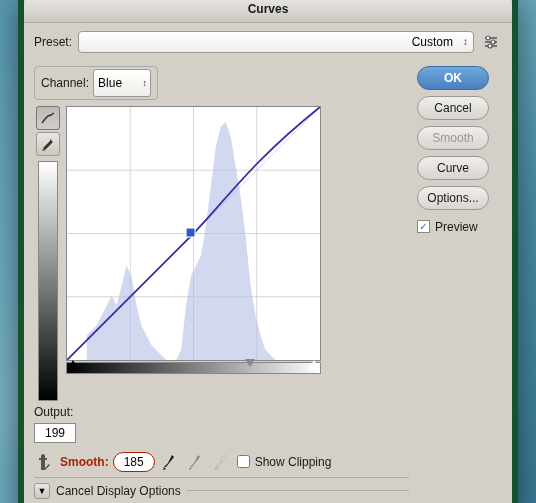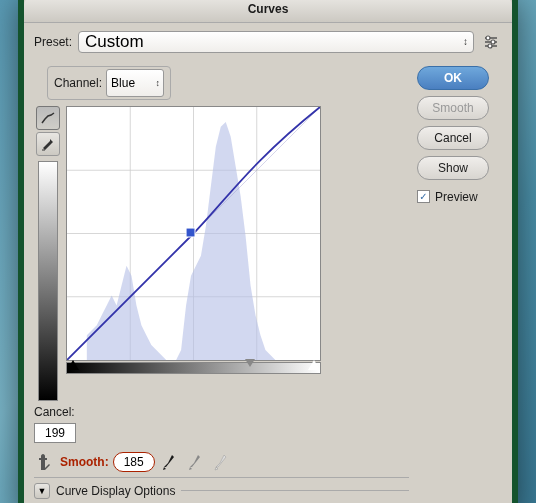--- a/index.html
+++ b/index.html
@@ -49,40 +49,40 @@
       gap: 6px;
       margin-bottom: 8px;
     }
     .select-preset {
       flex: 1;
       height: 22px;
       background: linear-gradient(to bottom, #fff, #f0eeeb);
       border: 1px solid #999;
       border-radius: 4px;
       padding: 0 20px 0 6px;
-      font-size: 17px;
+      font-size: 12px;
       appearance: none;
       -webkit-appearance: none;
       cursor: pointer;
+      text-align: right;
     }
     .options-icon {
       width: 22px;
       height: 22px;
       display: flex;
       align-items: center;
       justify-content: center;
       cursor: pointer;
       font-size: 14px;
     }
     .channel-row {
       display: flex;
       align-items: center;
       gap: 6px;
       margin-bottom: 2px;
-      margin-left: 13px;
     }
     .channel-group {
       border: 1px solid #aaa;
       border-radius: 4px;
       padding: 2px 6px;
       display: flex;
       align-items: center;
       gap: 4px;
     }
     .select-channel {
@@ -377,21 +377,21 @@
             <div class="slider-track" style="position:relative; width:255px;">
               <div class="slider-thumb-black"></div>
               <div class="slider-thumb-white"></div>
 
               <div class="input-indicator" style="left: calc(72.5% - 5px);"></div>
             </div>
           </div>
         </div>
 
         <div style="display:flex; align-items:center; gap:4px; margin-top:4px;">
-          <span class="label">Cancel:</span>
+          <span class="label">Output:</span>
         </div>
         <div style="margin-top:4px;">
           <input class="value-input" type="text" value="199" style="">
         </div>
 
         <div class="bottom-toolbar" style="margin-top:4px;">
 
           <div class="eyedropper-btn">
             <svg width="18" height="20" viewBox="0 0 18 20">
               <path d="M5,18 L5,8 L3,8 L3,6 L5,6 L5,4 C5,3 6,2 7,2 C8,2 9,3 9,4 L9,6 L11,6 L11,8 L9,8 L9,16 L13,12 L14,13 L9,18 Z" fill="#555" stroke="none"></path>
@@ -408,34 +408,39 @@
           <div class="eyedropper-btn">
             <svg width="16" height="18" viewBox="0 0 16 18">
                 <path d="M2,14 L6,10 L10,2 L12,4 L4,14 Z M2,14 L1,17 L4,16 Z" fill="#888"></path>
               </svg>
           </div>
           <div class="eyedropper-btn">
             <svg width="16" height="18" viewBox="0 0 16 18">
                 <path d="M2,14 L6,10 L10,2 L12,4 L4,14 Z M2,14 L1,17 L4,16 Z" fill="#ddd" stroke="#999" stroke-width="0.5"></path>
               </svg>
           </div>
+          <div class="show-clipping-row">
+            <input type="checkbox" style="width: 13px; height: 13px;">
+            <span class="label">Show Clipping</span>
+          </div>
         </div>
 
         <div class="curve-display-options">
           <div class="disclosure-btn">▼</div>
-          <span class="label">Curve Display Options</span>
+          <span class="label">Cancel Display Options</span>
           <div class="horizontal-line"></div>
         </div>
       </div>
 
       <div class="right-panel">
         <button class="btn-ok">OK</button>
+        <button class="btn">Cancel</button>
         <button class="btn btn-disabled">Smooth</button>
-        <button class="btn">Cancel</button>
-        <button class="btn">Show</button>
+        <button class="btn">Curve</button>
+        <button class="btn">Options...</button>
         <div class="preview-row">
           <div class="checkbox">✓</div>
           <span class="label">Preview</span>
         </div>
       </div>
     </div>
   </div>
 </div>
 
 </body></html>

